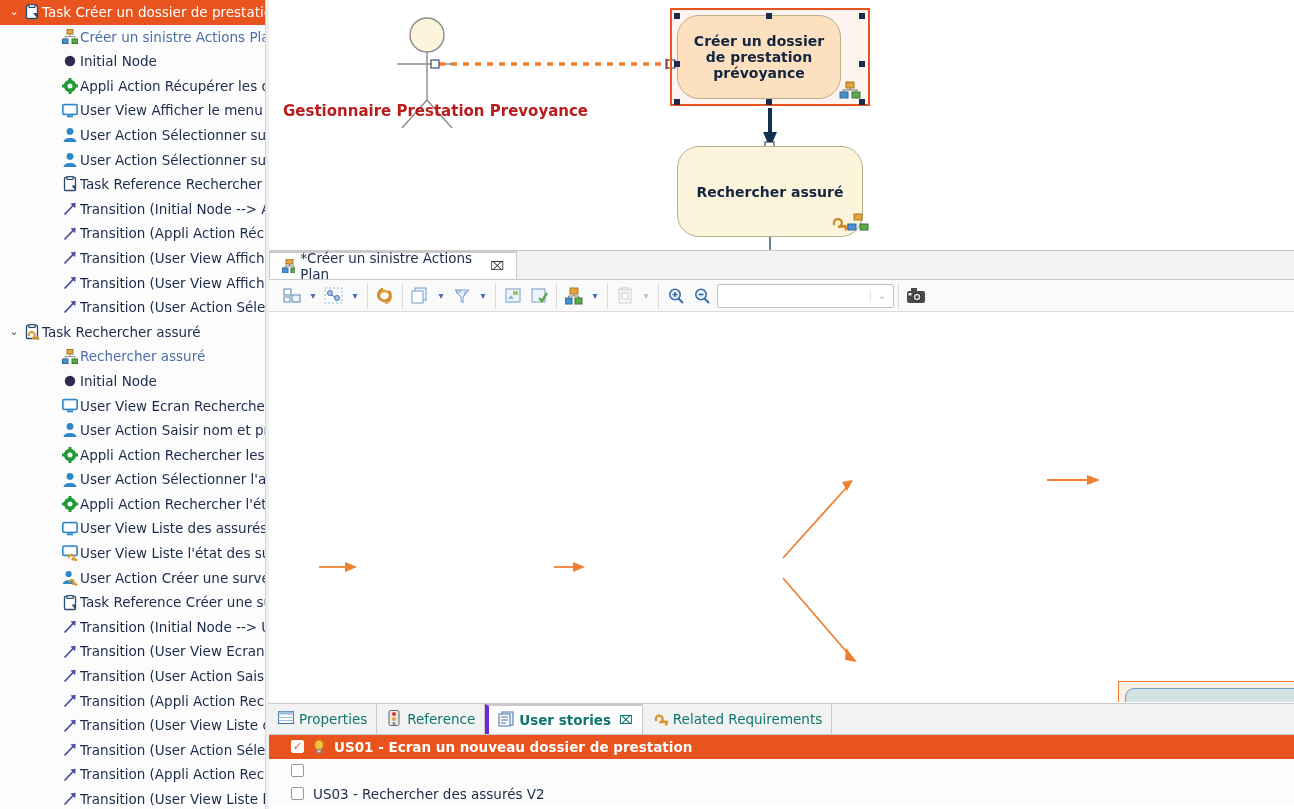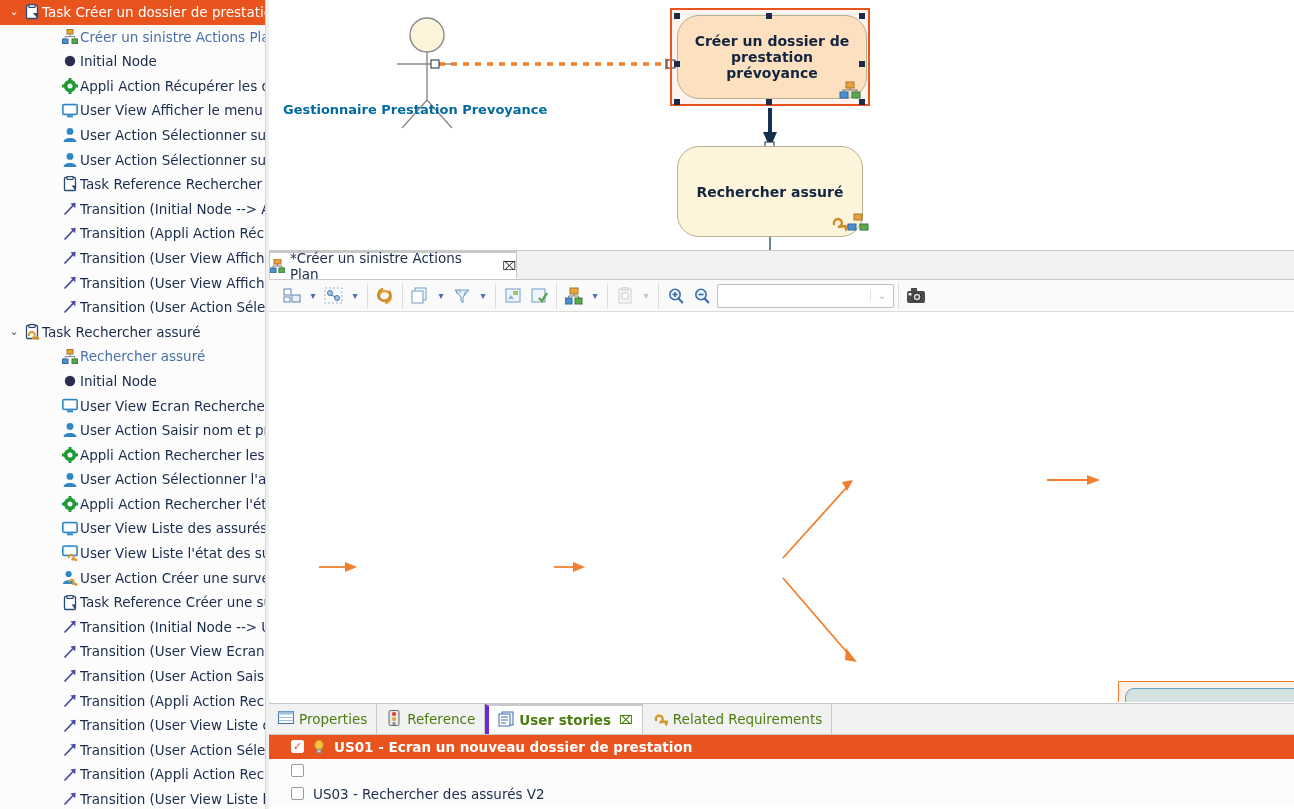--- a/index.html
+++ b/index.html
@@ -16,52 +16,52 @@
   .trow .lbl{overflow:hidden;text-overflow:clip;font-size:13.5px;}
   .trow .lbl.blue{color:#4a6fa8;}
   .indent1{padding-left:6px;}
   .indent3{padding-left:44px;}
 
   .treesplit{position:absolute;left:265px;top:0;width:3px;height:809px;background:#f0f0f0;border-left:1px solid #d4d4d4;border-right:1px solid #d4d4d4;}
 
   
   .topdiag{position:absolute;left:269px;top:0;right:0;height:250px;background:#fff;border-bottom:1px solid #c9c9c9;overflow:hidden;}
 
-  .actorlabel{position:absolute;font-weight:bold;font-size:13px;color:#0369a1;}
+  .actorlabel{position:absolute;font-weight:bold;font-size:15px;color:#b91c1c;}
 
   .node{position:absolute;box-sizing:border-box;display:flex;align-items:center;justify-content:center;text-align:center;}
   .ucnode{background:#fdf4dc;border:1.3px solid #b9b08c;border-radius:22px;font-weight:bold;font-size:14px;color:#13253f;}
   .ucsel{background:#fde0c0;border:1.3px solid #b9b08c;}
   .selframe{position:absolute;border:2px solid #e9541e;background:rgba(233,84,30,.07);box-sizing:border-box;}
 
   
   .editorarea{position:absolute;left:269px;top:251px;right:0;height:450px;background:#fff;}
   .tabbar{position:relative;height:28px;background:#f2f2f2;border-bottom:1px solid #c9c9c9;}
-  .etab{position:absolute;left:0;top:0;height:28px;display:flex;align-items:center;gap:5px;padding:0 0;background:#fff;border:1px solid #c9c9c9;border-bottom:1px solid #fff;border-top:2px solid #c9c9c9;box-sizing:border-box;font-size:13.5px;}
+  .etab{position:absolute;left:0;top:0;height:28px;display:flex;align-items:center;gap:5px;padding:0 12px;background:#fff;border:1px solid #c9c9c9;border-bottom:1px solid #fff;border-top:2px solid #c9c9c9;box-sizing:border-box;font-size:13.5px;}
   .etab .x{font-size:12px;color:#333;margin-left:4px;}
   .toolbar{position:relative;height:31px;background:#fafafa;border-bottom:1px solid #dcdcdc;display:flex;align-items:center;padding-left:6px;}
   .tbgrp{display:flex;align-items:center;height:26px;padding:0 4px;border-right:1px solid #dedede;}
   .tbbtn{width:26px;height:24px;display:flex;align-items:center;justify-content:center;}
   .tbarrow{width:16px;height:24px;display:flex;align-items:center;justify-content:center;color:#4a6fa8;font-size:10px;}
   .tbcombo{width:175px;height:22px;border:1px solid #c0c0c0;background:#fff;display:flex;align-items:center;border-radius:2px;margin-left:2px;}
   .tbcombo .cv{flex:1;font-size:12px;padding-left:4px;color:#333;}
   .tbcombo .ca{width:22px;text-align:center;color:#b9b9b9;font-size:10px;border-left:1px solid #e2e2e2;}
 
   .canvas{position:relative;height:390px;background:#fff;overflow:hidden;}
 
   .abox{position:absolute;box-sizing:border-box;border-radius:9px;display:flex;align-items:center;}
   .view{background:#d5e2e2;border:1.3px solid #6d9fc4;}
   .selbox{position:absolute;box-sizing:border-box;border:1.6px solid #f08030;background:#fdf1e6;}
 
   svg.wires{position:absolute;left:0;top:0;width:100%;height:100%;pointer-events:none;}
 
   
   .bottom{position:absolute;left:269px;top:703px;right:0;bottom:0;background:#fff;border-top:1px solid #c9c9c9;}
   .btabs{position:relative;height:30px;background:#f2f2f2;display:flex;align-items:stretch;border-bottom:1px solid #c9c9c9;}
-  .btab{display:flex;align-items:center;gap:5px;padding:0 9px;font-size:13.5px;border-right:1px solid #c9c9c9;background:#f2f2f2;color:#4d7c0f;}
+  .btab{display:flex;align-items:center;gap:5px;padding:0 9px;font-size:13.5px;border-right:1px solid #c9c9c9;background:#f2f2f2;color:#0f766e;}
   .btab.active{background:#fff;font-weight:bold;border-top:2px solid #c9c9c9;border-left:4px solid #6d28d9;}
   .btab .x{font-size:12px;margin-left:3px;}
   .uslist{position:relative;background:#fcfcfc;}
   .usrow{height:23.5px;display:flex;align-items:center;padding-left:22px;font-size:13.5px;gap:7px;}
   .usrow.sel{background:#e9541e;color:#fff;font-weight:bold;}
   .cb{width:13px;height:13px;border:1px solid #9a9a9a;background:#fff;border-radius:2px;display:flex;align-items:center;justify-content:center;box-sizing:border-box;flex:0 0 13px;}
   .usrow.sel .cb{border-color:#fff;}
   .usrow.sel .cb:after{content:"\2713";font-size:11px;color:#e9541e;font-weight:bold;line-height:1;}
   .usrow .ustext{margin-left:2px;}
   .bulb{width:14px;flex:0 0 14px;display:flex;align-items:center;justify-content:center;}
@@ -450,21 +450,21 @@
 
       <line x1="501" y1="108" x2="501" y2="140" stroke="#14324f" stroke-width="4"></line>
       <polygon points="494,132 508,132 501,148" fill="#14324f"></polygon>
       <rect x="496" y="142" width="9" height="9" fill="#fff" stroke="#1b2b4b"></rect>
       <line x1="501" y1="237" x2="501" y2="250" stroke="#3d6b80" stroke-width="1.6"></line>
     </svg>
 
     <div class="actorlabel" style="left:14px;top:102px;">Gestionnaire Prestation Prevoyance</div>
 
     <div class="selframe" style="left:401px;top:8px;width:200px;height:98px;"></div>
-    <div class="node ucnode ucsel" style="left:408px;top:15px;width:190px;height:84px;padding:0 10px;">
+    <div class="node ucnode ucsel" style="left:408px;top:15px;width:164px;height:84px;padding:0 10px;">
       <span>Créer un dossier de prestation prévoyance</span>
     </div>
     <svg style="position:absolute;left:400px;top:7px;width:205px;height:102px;">
       <rect x="5" y="6" width="6" height="6" fill="#1b2b4b"></rect>
       <rect x="97" y="6" width="6" height="6" fill="#1b2b4b"></rect>
       <rect x="190" y="6" width="6" height="6" fill="#1b2b4b"></rect>
       <rect x="5" y="54" width="6" height="6" fill="#1b2b4b"></rect>
       <rect x="190" y="54" width="6" height="6" fill="#1b2b4b"></rect>
       <rect x="5" y="92" width="6" height="6" fill="#1b2b4b"></rect>
       <rect x="97" y="92" width="6" height="6" fill="#1b2b4b"></rect>

